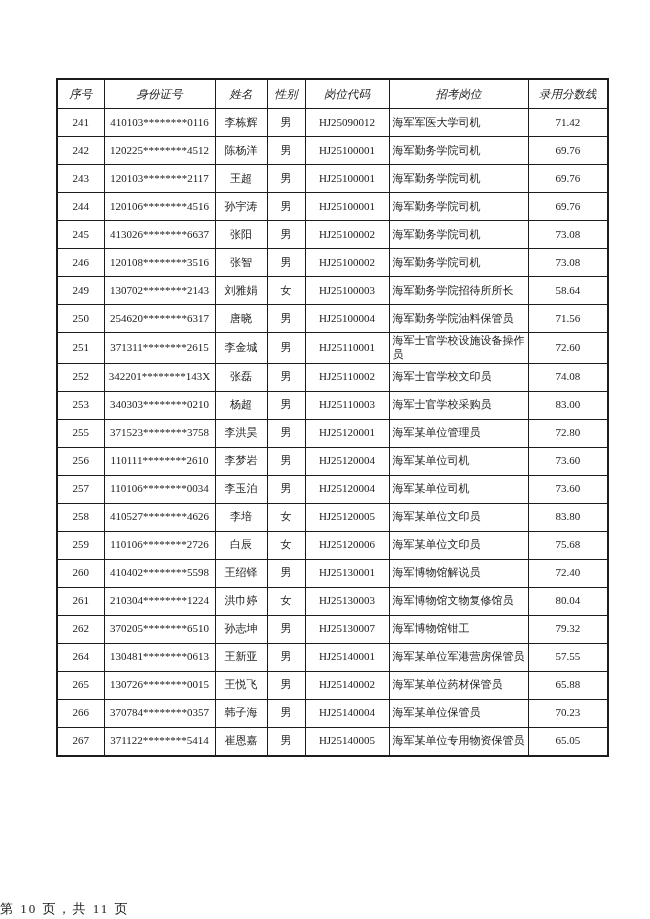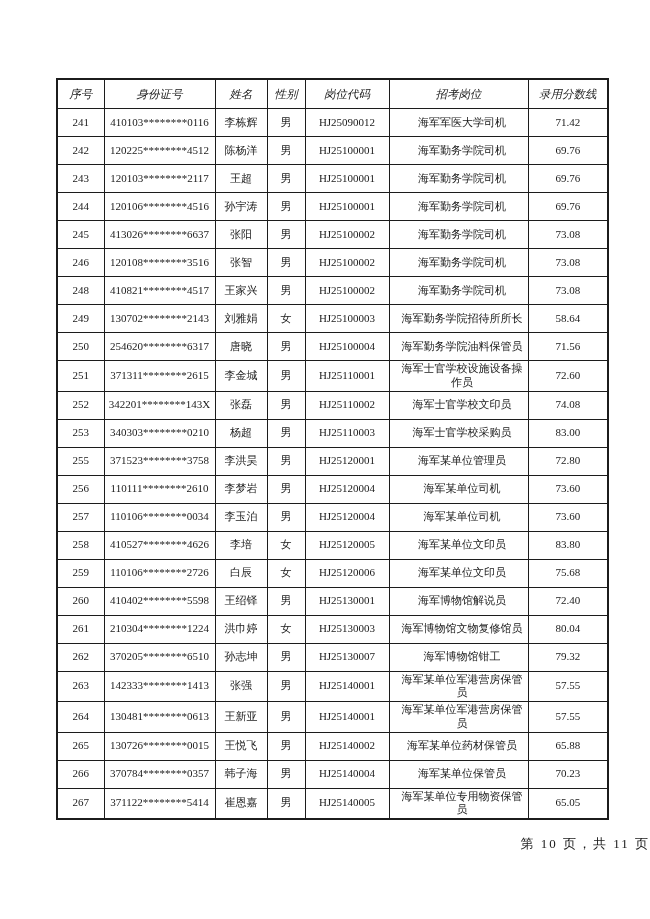--- a/index.html
+++ b/index.html
@@ -35,30 +35,30 @@
   }
   .score-table td {
     font-size: 11px;
     height: 25px;
     text-align: center;
     padding: 1px 2px;
     line-height: 1.25;
     word-break: break-all;
   }
   .score-table td.pos {
-    text-align: center;
-    padding-left: 9px;
+    text-align: left;
+    padding-left: 3px;
     padding-right: 2px;
   }
   .footer {
     position: absolute;
-    top: 835px;
+    top: 900px;
     left: 0;
     width: 100%;
-    text-align: right;
+    text-align: left;
     font-size: 13px;
     letter-spacing: 2px;
     color: #1a1a1a;
   }
 </style>
 </head>
 <body>
 
 <div class="page">
   <table class="score-table">
@@ -131,29 +131,20 @@
         <tr>
           <td>246</td>
           <td>120108********3516</td>
           <td>张智</td>
           <td>男</td>
           <td>HJ25100002</td>
           <td class="pos">海军勤务学院司机</td>
           <td>73.08</td>
         </tr>
         <tr>
-          <td>248</td>
-          <td>410821********4517</td>
-          <td>王家兴</td>
-          <td>男</td>
-          <td>HJ25100002</td>
-          <td class="pos">海军勤务学院司机</td>
-          <td>73.08</td>
-        </tr>
-        <tr>
           <td>249</td>
           <td>130702********2143</td>
           <td>刘雅娟</td>
           <td>女</td>
           <td>HJ25100003</td>
           <td class="pos">海军勤务学院招待所所长</td>
           <td>58.64</td>
         </tr>
         <tr>
           <td>250</td>
@@ -255,29 +246,20 @@
           <td>80.04</td>
         </tr>
         <tr>
           <td>262</td>
           <td>370205********6510</td>
           <td>孙志坤</td>
           <td>男</td>
           <td>HJ25130007</td>
           <td class="pos">海军博物馆钳工</td>
           <td>79.32</td>
-        </tr>
-        <tr>
-          <td>263</td>
-          <td>142333********1413</td>
-          <td>张强</td>
-          <td>男</td>
-          <td>HJ25140001</td>
-          <td class="pos">海军某单位军港营房保管员</td>
-          <td>57.55</td>
         </tr>
         <tr>
           <td>264</td>
           <td>130481********0613</td>
           <td>王新亚</td>
           <td>男</td>
           <td>HJ25140001</td>
           <td class="pos">海军某单位军港营房保管员</td>
           <td>57.55</td>
         </tr>

